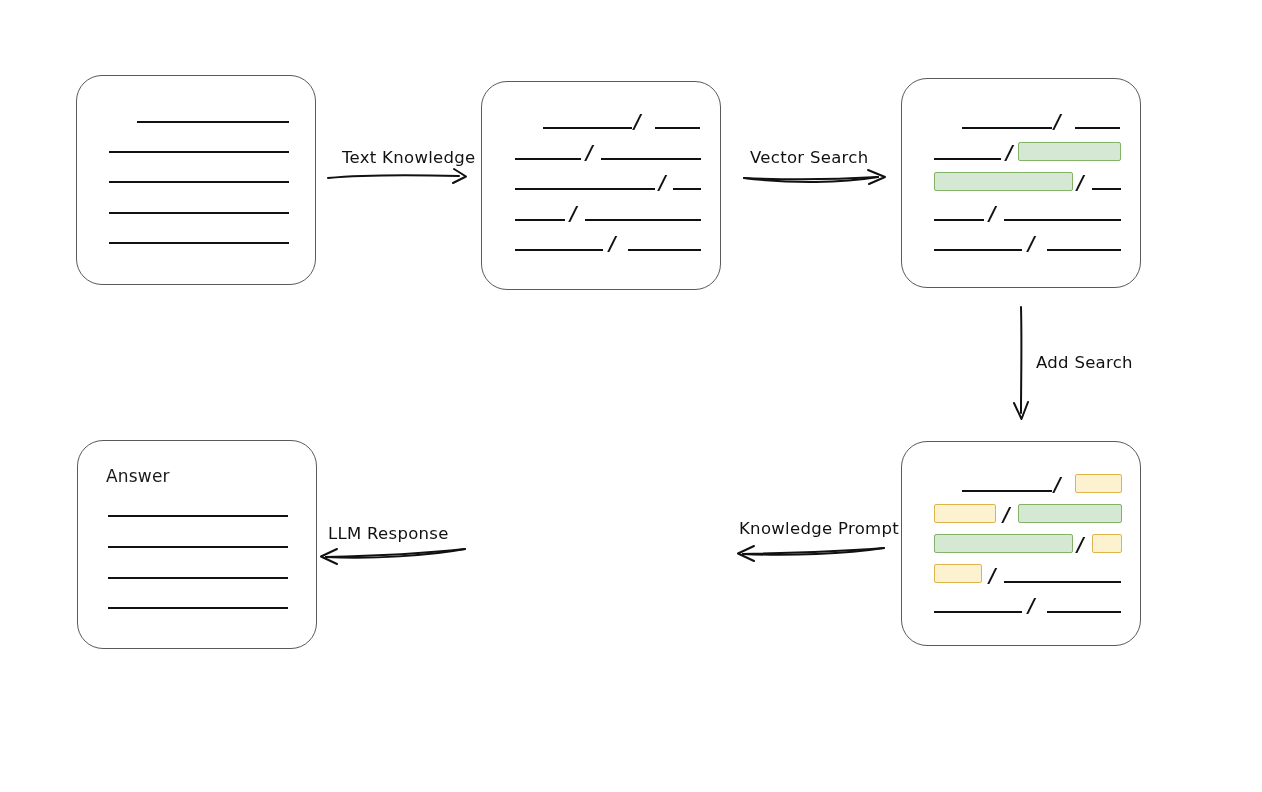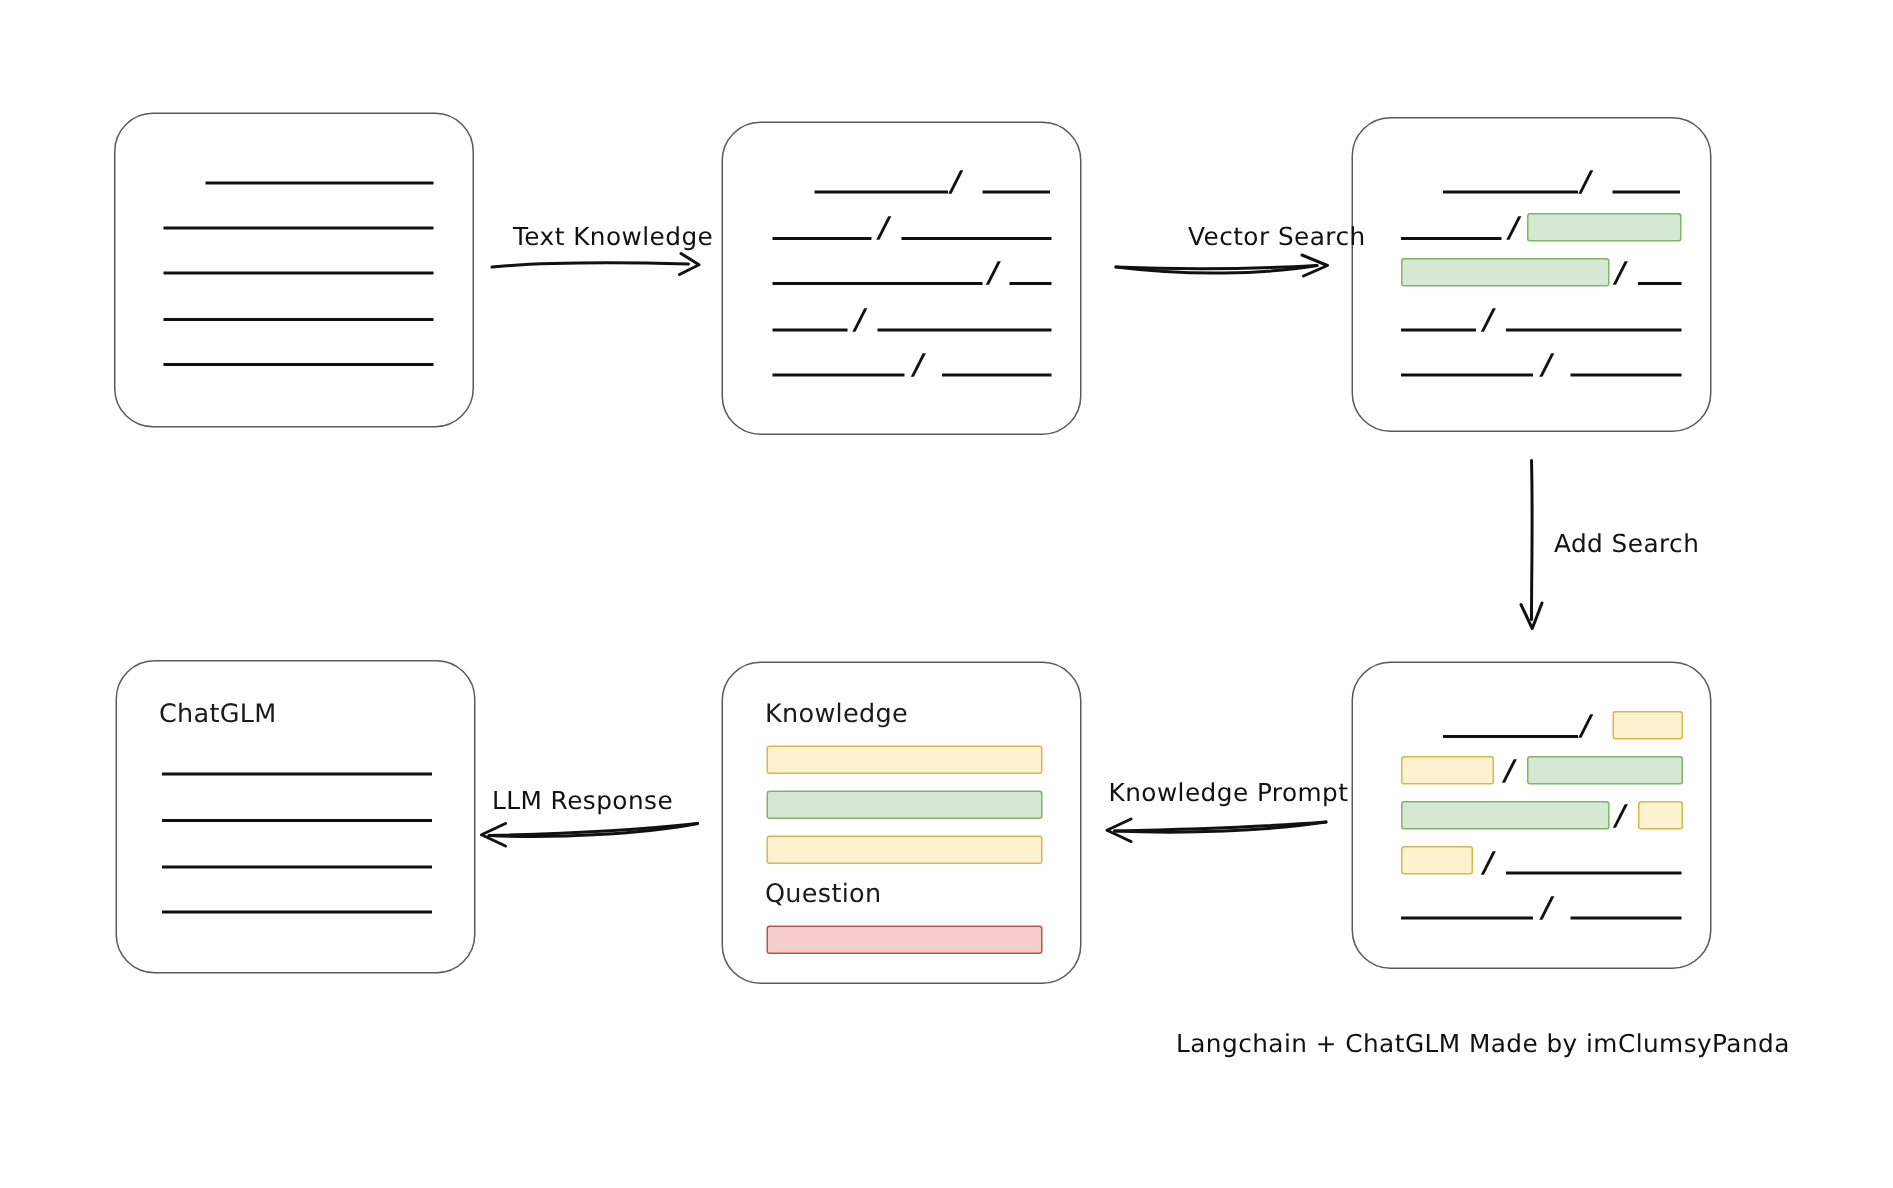--- a/index.html
+++ b/index.html
@@ -118,31 +118,23 @@
 
     <div class="chip yellow" style="left:32px;top:122px;width:48px;height:19px;"></div>
     <div class="slash" style="left:87px;top:124px;">/</div>
     <div class="tline" style="left:102px;top:139px;width:117px;"></div>
 
     <div class="tline" style="left:32px;top:169px;width:88px;"></div>
     <div class="slash" style="left:126px;top:154px;">/</div>
     <div class="tline" style="left:145px;top:169px;width:74px;"></div>
   </div>
 
-  <div class="node" style="left:481px;top:441px;width:240px;height:215px;">
-    <div class="node-label" style="left:28px;top:24px;">Knowledge</div>
-    <div class="chip yellow" style="left:29px;top:55px;width:184px;height:19px;"></div>
-    <div class="chip green" style="left:29px;top:85px;width:184px;height:19px;"></div>
-    <div class="chip yellow" style="left:29px;top:115px;width:184px;height:19px;"></div>
-    <div class="node-label" style="left:28px;top:144px;">Question</div>
-    <div class="chip red" style="left:29px;top:175px;width:184px;height:19px;"></div>
-  </div>
 
   <div class="node" style="left:77px;top:440px;width:240px;height:209px;">
-    <div class="node-label" style="left:28px;top:25px;">ChatGLM</div>
+    <div class="node-label" style="left:28px;top:25px;">Answer</div>
     <div class="tline" style="left:30px;top:74px;width:180px;"></div>
     <div class="tline" style="left:30px;top:105px;width:180px;"></div>
     <div class="tline" style="left:30px;top:136px;width:180px;"></div>
     <div class="tline" style="left:30px;top:166px;width:180px;"></div>
   </div>
 
   <div class="edge" style="left:326px;top:160px;width:145px;height:30px;">
     <svg width="145" height="30" viewBox="0 0 145 30">
       <path d="M2,18 C45,14 95,15 133,16" fill="none" stroke="#111" stroke-width="2" stroke-linecap="round"></path>
       <path d="M128,9 L140,16.5 L127,23" fill="none" stroke="#111" stroke-width="2" stroke-linecap="round" stroke-linejoin="round"></path>
@@ -150,21 +142,21 @@
   </div>
   <div class="edge-label" style="left:342px;top:148px;">Text Knowledge</div>
 
   <div class="edge" style="left:742px;top:162px;width:148px;height:30px;">
     <svg width="148" height="30" viewBox="0 0 148 30">
       <path d="M2,16 C50,22 100,21 136,15" fill="none" stroke="#111" stroke-width="2" stroke-linecap="round"></path>
       <path d="M2,16 C50,18 100,17 136,15" fill="none" stroke="#111" stroke-width="2" stroke-linecap="round"></path>
       <path d="M126,8 L143,15 L127,22" fill="none" stroke="#111" stroke-width="2" stroke-linecap="round" stroke-linejoin="round"></path>
     </svg>
   </div>
-  <div class="edge-label" style="left:792px;top:148px;">Vector Search</div>
+  <div class="edge-label" style="left:750px;top:148px;">Vector Search</div>
 
   <div class="edge" style="left:1008px;top:305px;width:30px;height:118px;">
     <svg width="30" height="118" viewBox="0 0 30 118">
       <path d="M13,2 C14,40 13,75 13,108" fill="none" stroke="#111" stroke-width="2" stroke-linecap="round"></path>
       <path d="M6,98 L13.5,114 L20,97" fill="none" stroke="#111" stroke-width="2" stroke-linecap="round" stroke-linejoin="round"></path>
     </svg>
   </div>
   <div class="edge-label" style="left:1036px;top:353px;">Add Search</div>
 
   <div class="edge" style="left:735px;top:540px;width:152px;height:28px;">
@@ -178,15 +170,14 @@
 
   <div class="edge" style="left:318px;top:543px;width:150px;height:28px;">
     <svg width="150" height="28" viewBox="0 0 150 28">
       <path d="M147,6 C110,13 55,16 8,14" fill="none" stroke="#111" stroke-width="2" stroke-linecap="round"></path>
       <path d="M147,6 C110,10 55,13 8,14" fill="none" stroke="#111" stroke-width="2" stroke-linecap="round"></path>
       <path d="M19,6 L3,13.5 L19,21" fill="none" stroke="#111" stroke-width="2" stroke-linecap="round" stroke-linejoin="round"></path>
     </svg>
   </div>
   <div class="edge-label" style="left:328px;top:524px;">LLM Response</div>
 
-  <div class="footer" style="left:784px;top:686px;">Langchain + ChatGLM Made by imClumsyPanda</div>
 
 </div>
 
 </body></html>

